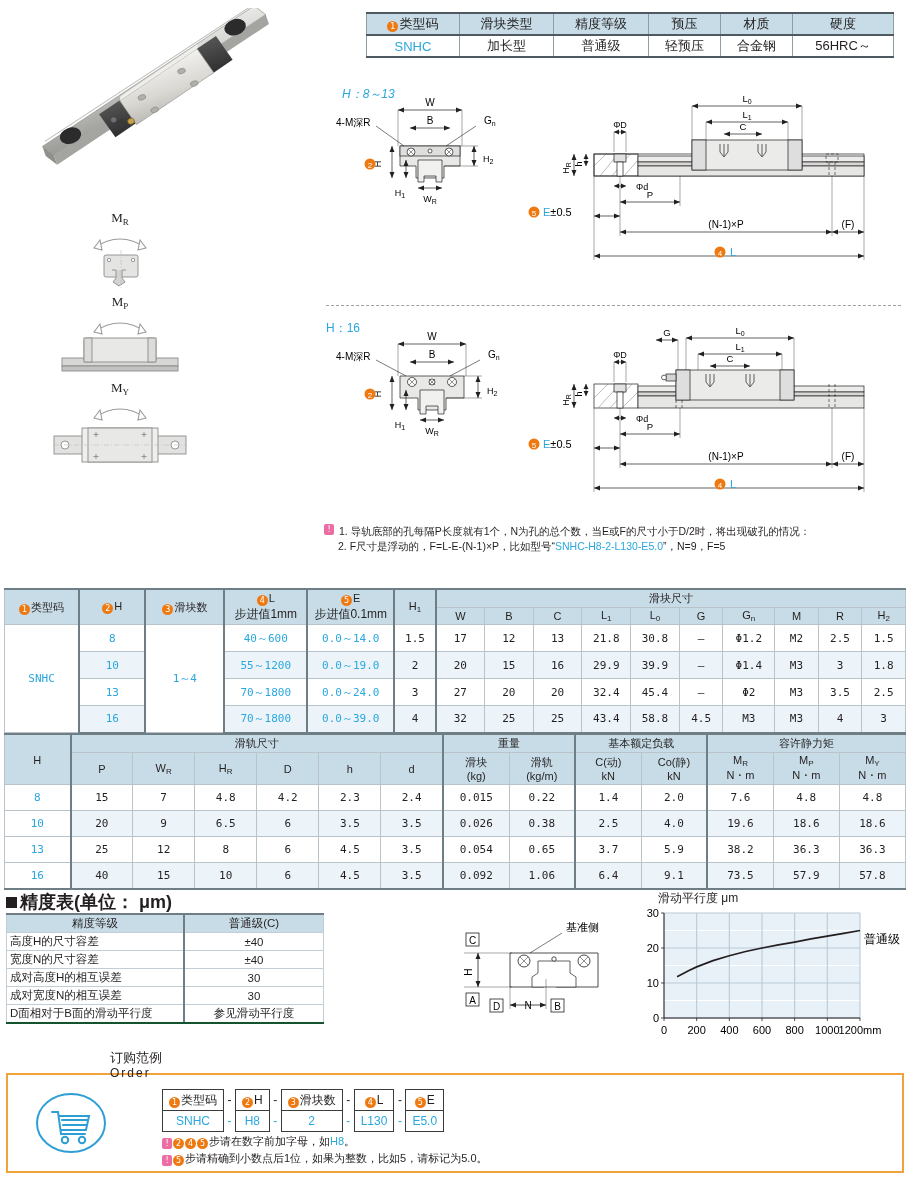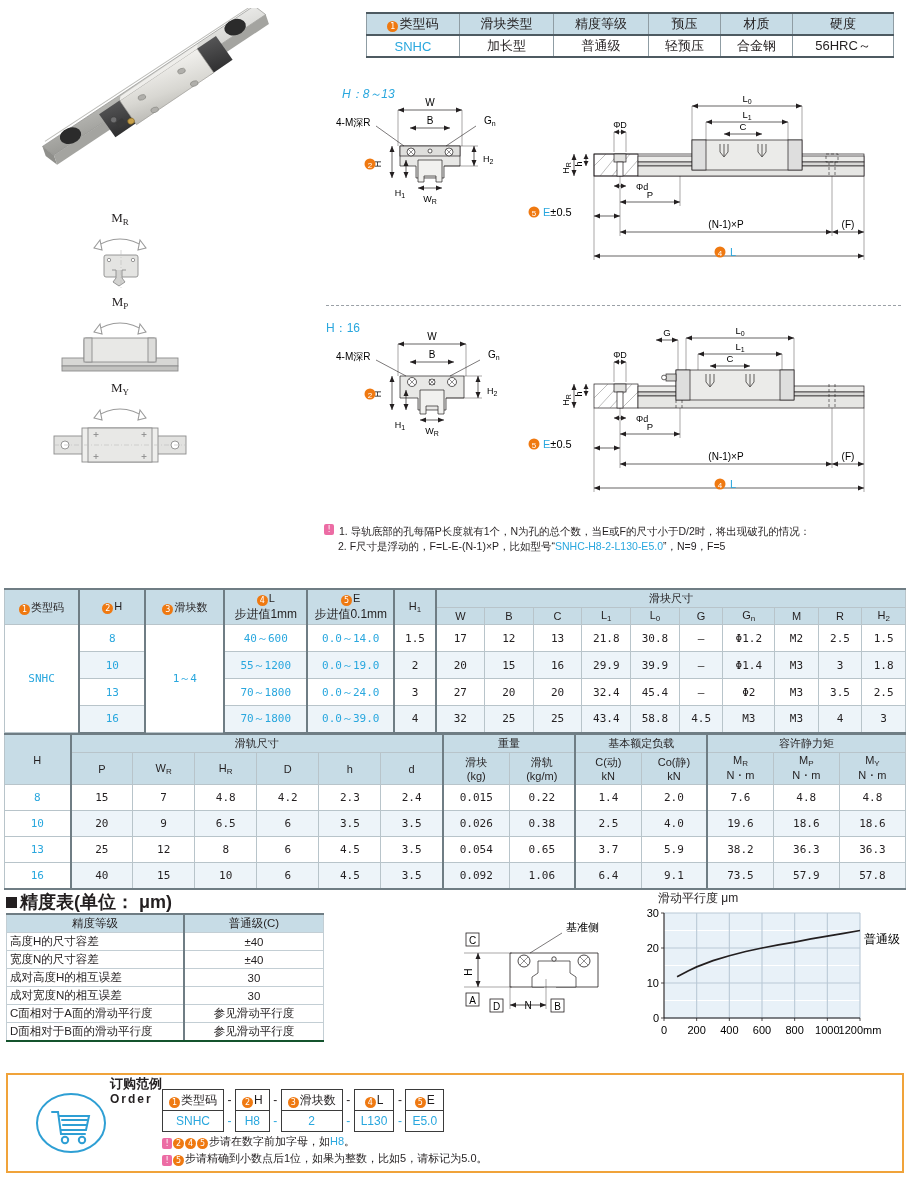--- a/index.html
+++ b/index.html
@@ -110,21 +110,21 @@
   #prec-dwg { left: 420px; top: 915px; width: 210px; height: 135px; }
 
   
   #chart { left: 640px; top: 890px; width: 268px; height: 165px; }
   #chart .ctitle { font-size: 12px; margin-left: 18px; }
 
   
   #order { left: 6px; top: 1073px; width: 898px; height: 100px;
            border: 2px solid #f0a33a; background:#fff; }
   #order-icon { left: 34px; top: 1092px; width: 74px; height: 62px; }
-  #order-label { left: 110px; top: 1076px; font-size:13px; line-height:1.25;font-weight:bold;}
+  #order-label { left: 110px; top: 1050px; font-size:13px; line-height:1.25;}
   #order-label .en { font-size:12px; letter-spacing:2px; color:#231f20;}
   #otab { left: 162px; top: 1089px; }
   #otab table { border-collapse:collapse; }
   #otab td { border:1px solid #3b3b3b; font-size:12px; text-align:center; height:21px; padding:0 6px;}
   #otab td.dash { border:none; padding:0 3px; width:12px;}
   #onotes { left: 162px; top: 1133px; font-size:11px; line-height:1.5;}
 </style>
 </head>
 <body>
 
@@ -862,24 +862,20 @@
     </tr>
     <tr>
       <td class="k">成对高度H的相互误差</td>
       <td class="v lsep">30</td>
     </tr>
     <tr>
       <td class="k">成对宽度N的相互误差</td>
       <td class="v lsep">30</td>
     </tr>
     <tr>
-      <td class="k">C面相对于A面的滑动平行度</td>
-      <td class="v lsep">参见滑动平行度</td>
-    </tr>
-    <tr>
       <td class="k botline">D面相对于B面的滑动平行度</td>
       <td class="v lsep botline">参见滑动平行度</td>
     </tr>
   </tbody>
     </table>
 </div>
 
 <div class="abs" id="prec-dwg">
   <svg viewBox="0 0 210 135" width="210" height="135" font-family="Liberation Sans, sans-serif" font-size="10">
     <g stroke="#231f20" fill="none" stroke-width="0.8">

